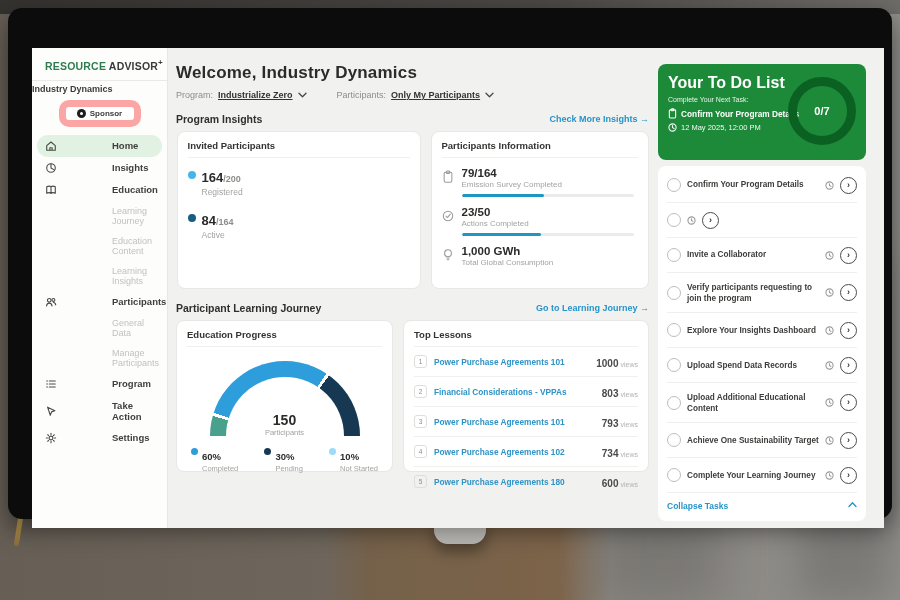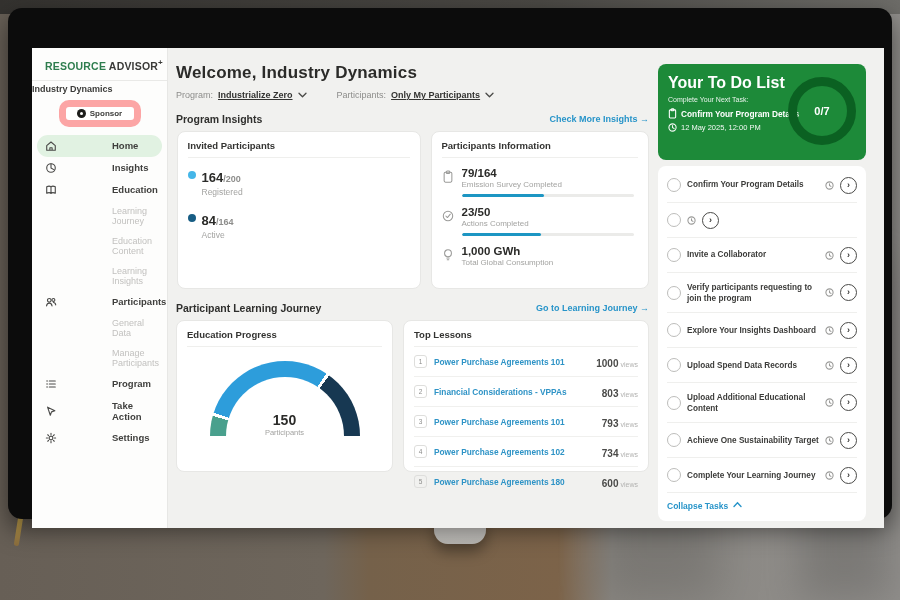--- a/index.html
+++ b/index.html
@@ -119,21 +119,21 @@
       border:9px solid #0b6122;display:flex;align-items:center;justify-content:center;}
   .todo-ring .cnt{font-size:11px;font-weight:bold;color:#fff;}
   .todo-list{background:#fff;border-radius:8px;margin-top:6px;padding:2px 9px;}
   .task{display:flex;align-items:center;gap:6px;padding:8.5px 0;border-bottom:1px solid #efefed;}
   .task:last-of-type{border-bottom:none;}
   .task .cb{width:12px;height:12px;border:1.4px solid #bdbdbb;border-radius:50%;flex:0 0 12px;cursor:pointer;}
   .task .tlabel{flex:1;font-size:8.2px;font-weight:bold;color:#3c3c3a;line-height:1.35;}
   .task .tclock{flex:0 0 9px;}
   .task .go{width:15px;height:15px;border:1.4px solid #4a4a48;border-radius:50%;flex:0 0 15px;
       display:flex;align-items:center;justify-content:center;font-size:9px;font-weight:bold;color:#3a3a38;cursor:pointer;line-height:1;}
-  .collapse{display:flex;justify-content:flex-start;gap:5px;padding:8px 0;font-size:8.5px;font-weight:bold;color:#2794c9;cursor:pointer;}
+  .collapse{display:flex;justify-content:space-between;gap:5px;padding:8px 0;font-size:8.5px;font-weight:bold;color:#2794c9;cursor:pointer;}
 
   .icon-stroke{fill:none;stroke:#4a4a48;stroke-width:1.3;stroke-linecap:round;stroke-linejoin:round;}
   .icon-gray{fill:none;stroke:#9a9a98;stroke-width:1.2;stroke-linecap:round;stroke-linejoin:round;}
   .icon-white{fill:none;stroke:#ffffff;stroke-width:1.2;stroke-linecap:round;stroke-linejoin:round;}
 </style>
 </head>
 <body>
 
 <div class="bg"></div>
 <div class="bg-top"></div>
@@ -333,20 +333,37 @@
 
       <div class="card edu-card">
         <div class="card-title">Education Progress</div>
         <div class="gauge-area">
           <div class="gauge-disc" style="background: conic-gradient(from 270deg, rgb(73, 160, 141) 0deg, rgb(73, 160, 141) 15.5deg, rgb(255, 255, 255) 15.5deg, rgb(255, 255, 255) 18deg, rgb(45, 157, 219) 18deg, rgb(45, 157, 219) 123.5deg, rgb(255, 255, 255) 123.5deg, rgb(255, 255, 255) 126deg, rgb(23, 56, 82) 126deg, rgb(23, 56, 82) 180deg, transparent 180deg, transparent 360deg);"></div>
           <div class="gauge-center">
             <div class="big">150</div>
             <div class="small">Participants</div>
           </div>
         </div>
+        <div class="gauge-legend">
+          <div class="gitem">
+            <span class="gdot" style="background: rgb(45, 157, 219);"></span>
+            <span><span class="gval">60%</span>
+            <div class="glab">Completed</div></span>
+          </div>
+          <div class="gitem">
+            <span class="gdot" style="background: rgb(23, 56, 82);"></span>
+            <span><span class="gval">30%</span>
+            <div class="glab">Pending</div></span>
+          </div>
+          <div class="gitem">
+            <span class="gdot" style="background: rgb(154, 220, 247);"></span>
+            <span><span class="gval">10%</span>
+            <div class="glab">Not Started</div></span>
+          </div>
+        </div>
       </div>
 
       <div class="card lessons-card">
         <div class="card-title">Top Lessons</div>
         <div class="lesson-row">
           <span class="rank">1</span>
           <span class="lesson-title">Power Purchase Agreements 101</span>
           <span><span class="views">1000</span><span class="views-suffix">views</span></span>
         </div>
         <div class="lesson-row">

